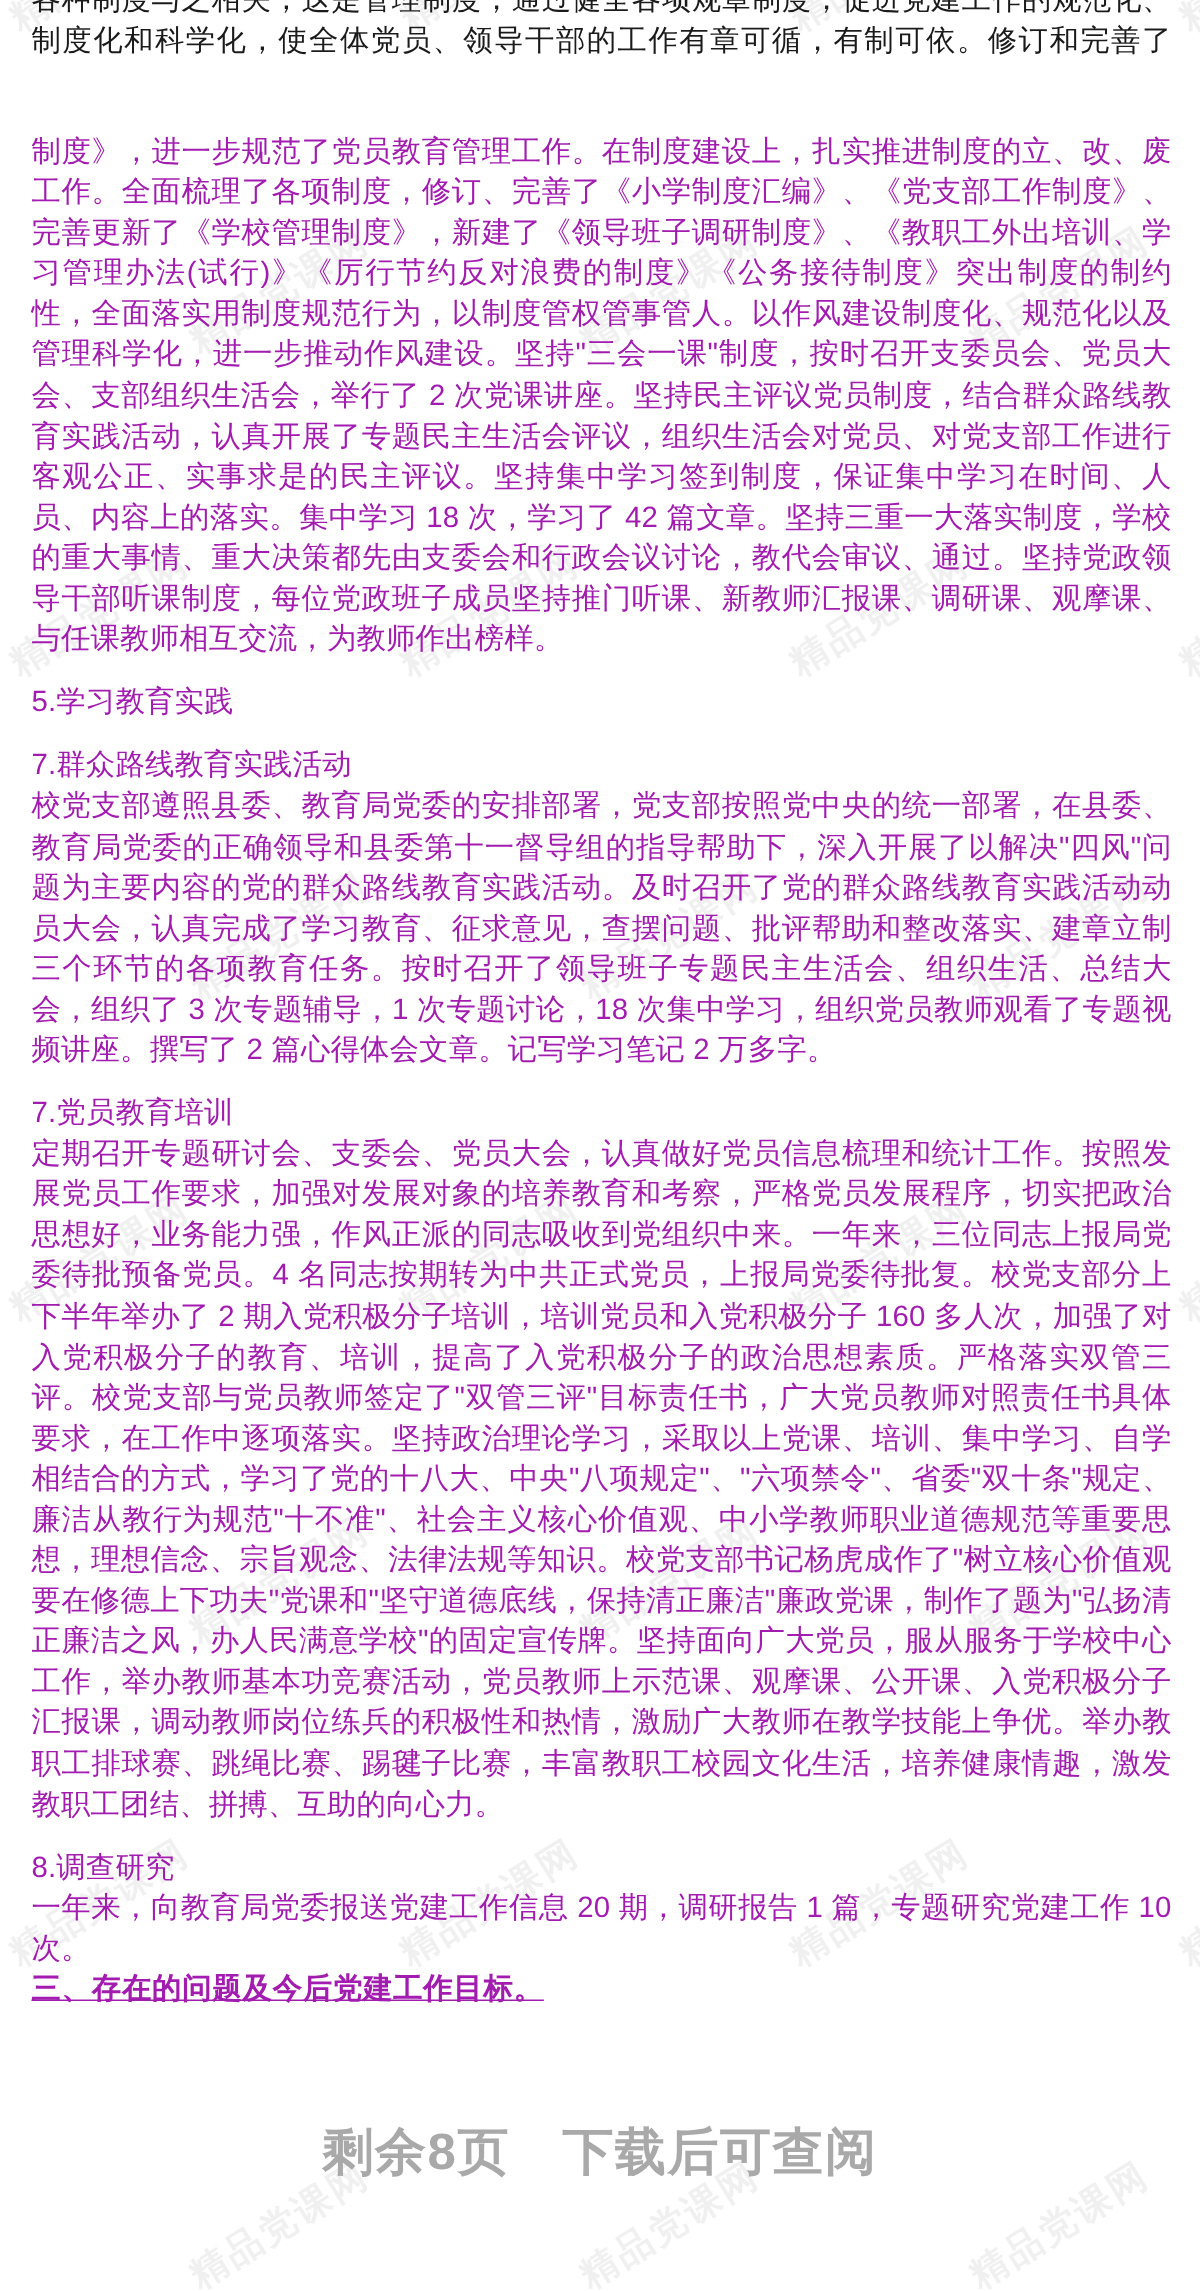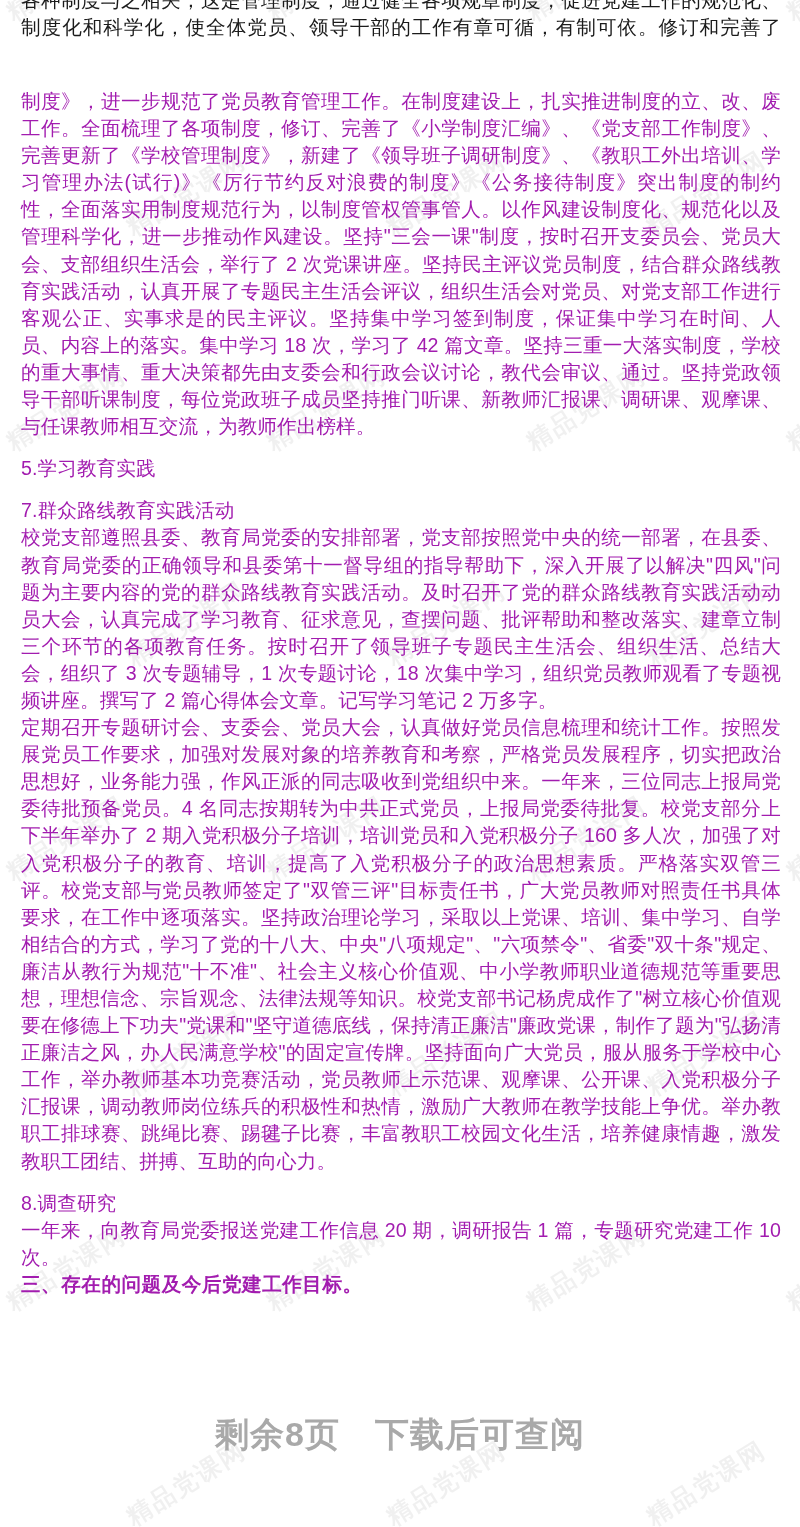--- a/index.html
+++ b/index.html
@@ -93,20 +93,21 @@
   #body-block p.heading-line {
     text-align: left;
   }
   #body-block p.section-heading {
     text-align: left;
     margin-top: 15px;
   }
   .bold-heading {
     font-weight: 700;
     letter-spacing: 0.5px;
+    text-decoration: underline;
   }
 
   
   #paywall-footer {
     position: absolute;
     left: 0;
     top: 1412px;
     width: 800px;
     text-align: center;
     z-index: 3;
@@ -161,20 +162,21 @@
     <div class="frag-inner">
       <p>各种制度与之相关，这是管理制度，通过健全各项规章制度，促进党建工作的规范化、制度化和科学化，使全体党员、领导干部的工作有章可循，有制可依。修订和完善了《党支部工作</p>
     </div>
   </div>
 
   <div id="body-block" class="doc-text-block">
       <p>制度》，进一步规范了党员教育管理工作。在制度建设上，扎实推进制度的立、改、废工作。全面梳理了各项制度，修订、完善了《小学制度汇编》、《党支部工作制度》、完善更新了《学校管理制度》，新建了《领导班子调研制度》、《教职工外出培训、学习管理办法(试行)》《厉行节约反对浪费的制度》《公务接待制度》突出制度的制约性，全面落实用制度规范行为，以制度管权管事管人。以作风建设制度化、规范化以及管理科学化，进一步推动作风建设。坚持"三会一课"制度，按时召开支委员会、党员大会、支部组织生活会，举行了 2 次党课讲座。坚持民主评议党员制度，结合群众路线教育实践活动，认真开展了专题民主生活会评议，组织生活会对党员、对党支部工作进行客观公正、实事求是的民主评议。坚持集中学习签到制度，保证集中学习在时间、人员、内容上的落实。集中学习 18 次，学习了 42 篇文章。坚持三重一大落实制度，学校的重大事情、重大决策都先由支委会和行政会议讨论，教代会审议、通过。坚持党政领导干部听课制度，每位党政班子成员坚持推门听课、新教师汇报课、调研课、观摩课、与任课教师相互交流，为教师作出榜样。</p>
       <p class="section-heading">5.学习教育实践</p>
       <p class="section-heading">7.群众路线教育实践活动</p>
       <p>校党支部遵照县委、教育局党委的安排部署，党支部按照党中央的统一部署，在县委、教育局党委的正确领导和县委第十一督导组的指导帮助下，深入开展了以解决"四风"问题为主要内容的党的群众路线教育实践活动。及时召开了党的群众路线教育实践活动动员大会，认真完成了学习教育、征求意见，查摆问题、批评帮助和整改落实、建章立制三个环节的各项教育任务。按时召开了领导班子专题民主生活会、组织生活、总结大会，组织了 3 次专题辅导，1 次专题讨论，18 次集中学习，组织党员教师观看了专题视频讲座。撰写了 2 篇心得体会文章。记写学习笔记 2 万多字。</p>
+      <p class="section-heading">7.党员教育培训</p>
       <p>定期召开专题研讨会、支委会、党员大会，认真做好党员信息梳理和统计工作。按照发展党员工作要求，加强对发展对象的培养教育和考察，严格党员发展程序，切实把政治思想好，业务能力强，作风正派的同志吸收到党组织中来。一年来，三位同志上报局党委待批预备党员。4 名同志按期转为中共正式党员，上报局党委待批复。校党支部分上下半年举办了 2 期入党积极分子培训，培训党员和入党积极分子 160 多人次，加强了对入党积极分子的教育、培训，提高了入党积极分子的政治思想素质。严格落实双管三评。校党支部与党员教师签定了"双管三评"目标责任书，广大党员教师对照责任书具体要求，在工作中逐项落实。坚持政治理论学习，采取以上党课、培训、集中学习、自学相结合的方式，学习了党的十八大、中央"八项规定"、"六项禁令"、省委"双十条"规定、廉洁从教行为规范"十不准"、社会主义核心价值观、中小学教师职业道德规范等重要思想，理想信念、宗旨观念、法律法规等知识。校党支部书记杨虎成作了"树立核心价值观要在修德上下功夫"党课和"坚守道德底线，保持清正廉洁"廉政党课，制作了题为"弘扬清正廉洁之风，办人民满意学校"的固定宣传牌。坚持面向广大党员，服从服务于学校中心工作，举办教师基本功竞赛活动，党员教师上示范课、观摩课、公开课、入党积极分子汇报课，调动教师岗位练兵的积极性和热情，激励广大教师在教学技能上争优。举办教职工排球赛、跳绳比赛、踢毽子比赛，丰富教职工校园文化生活，培养健康情趣，激发教职工团结、拼搏、互助的向心力。</p>
       <p class="section-heading">8.调查研究</p>
       <p>一年来，向教育局党委报送党建工作信息 20 期，调研报告 1 篇，专题研究党建工作 10 次。</p>
       <p class="heading-line bold-heading">三、存在的问题及今后党建工作目标。</p>
     </div>
 
 </div>
 
 <div id="paywall-footer">
   <span class="paywall-text">剩余8页　下载后可查阅</span>

